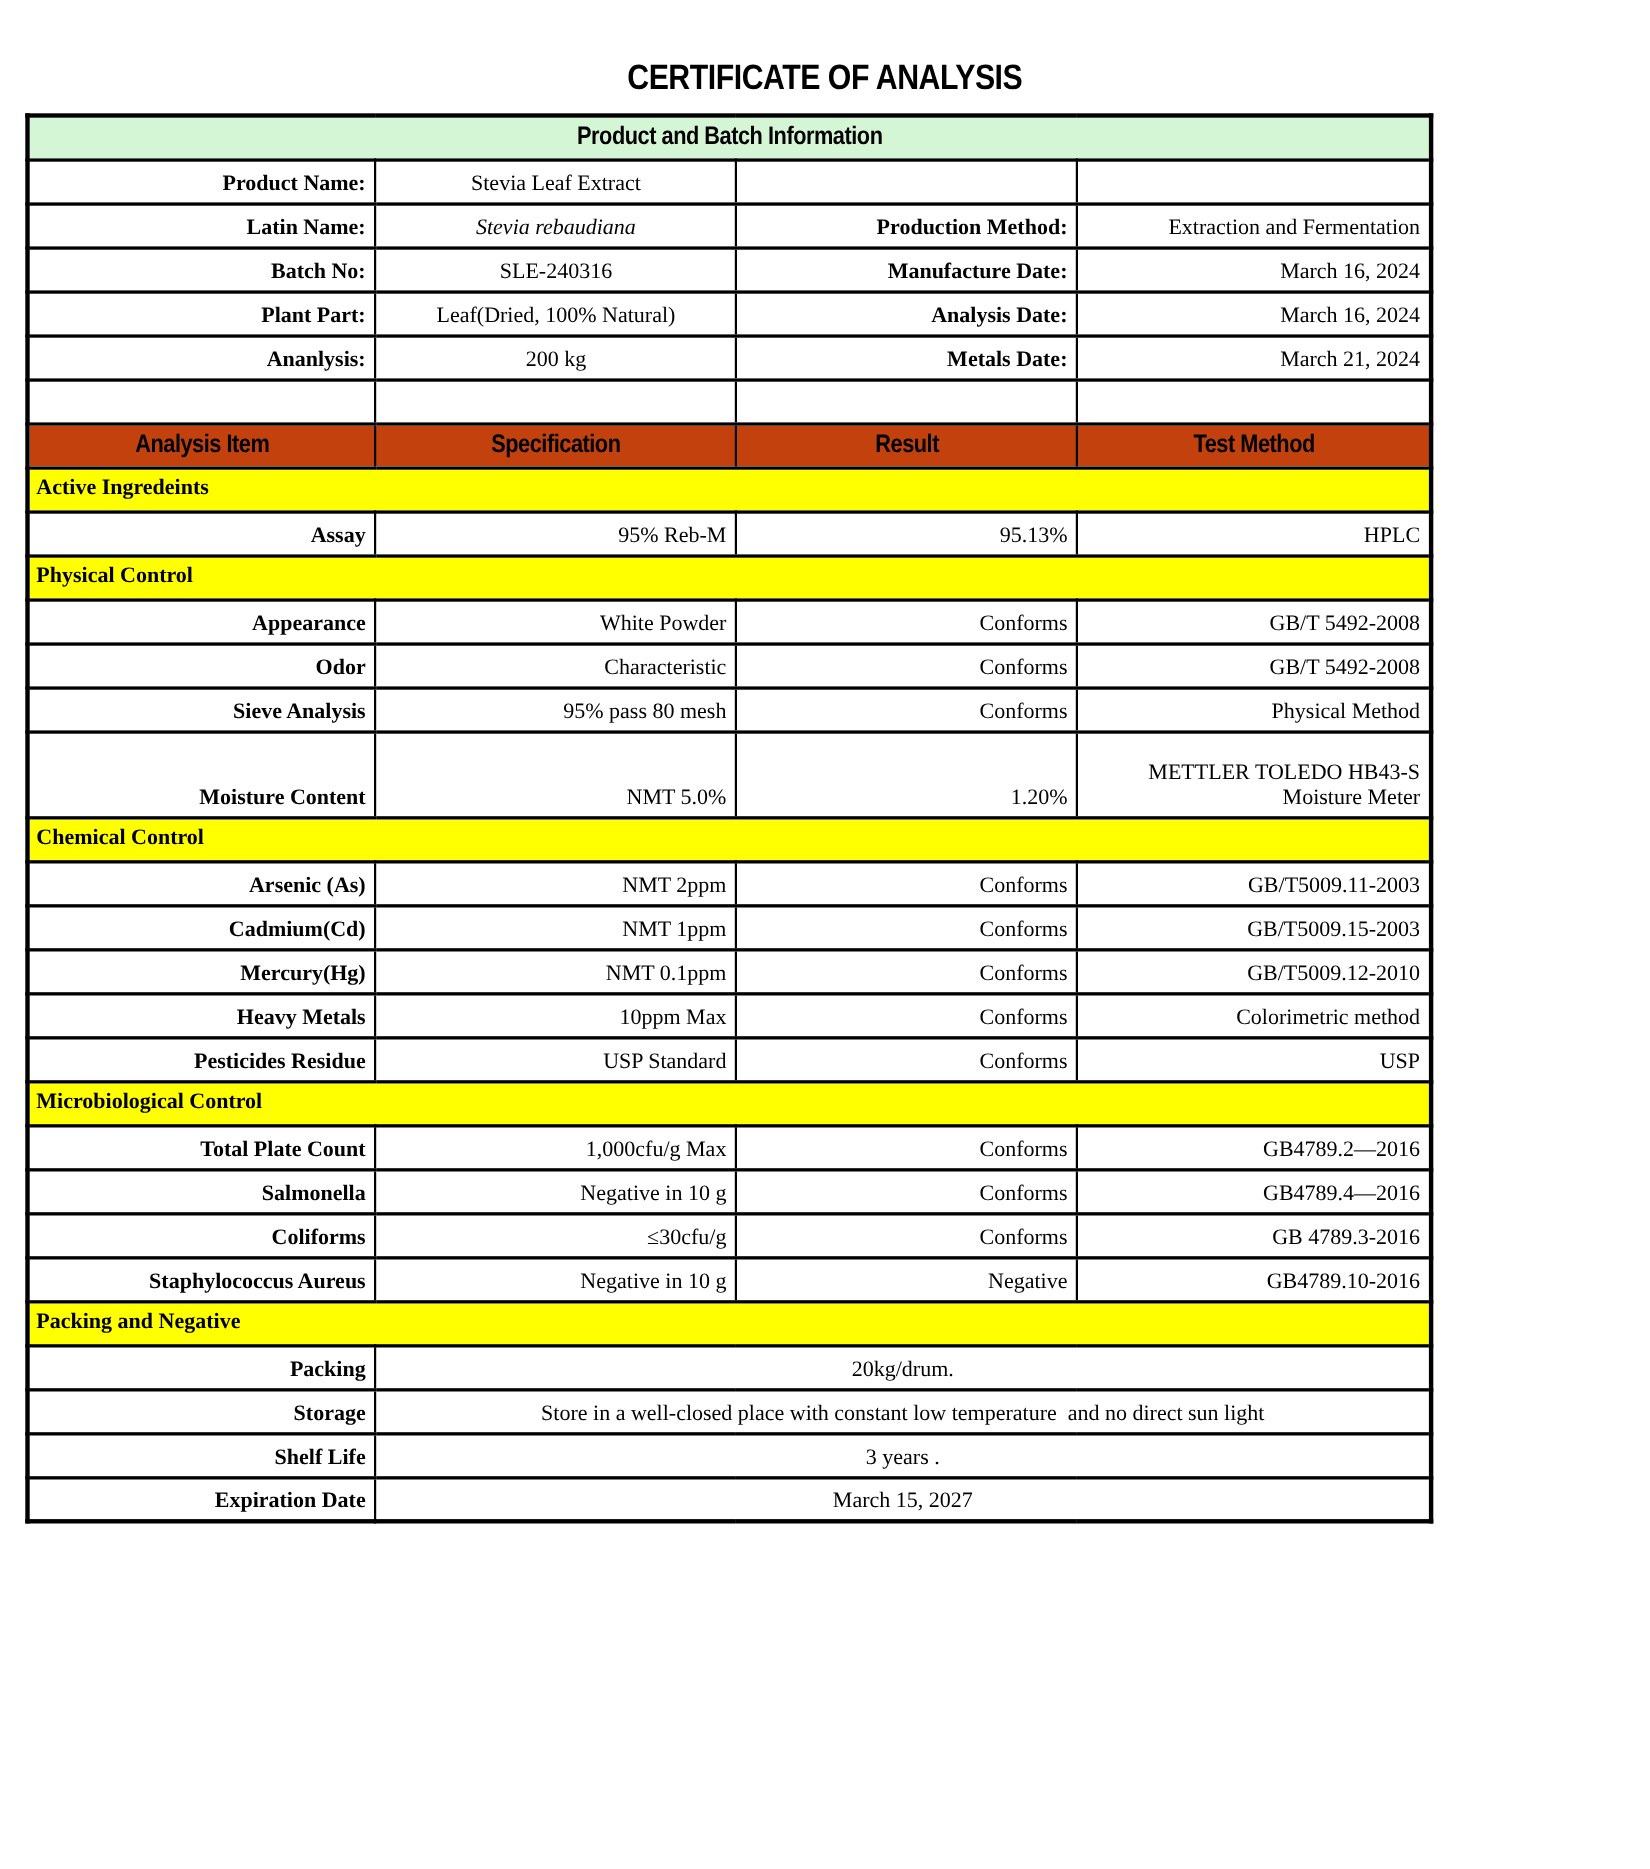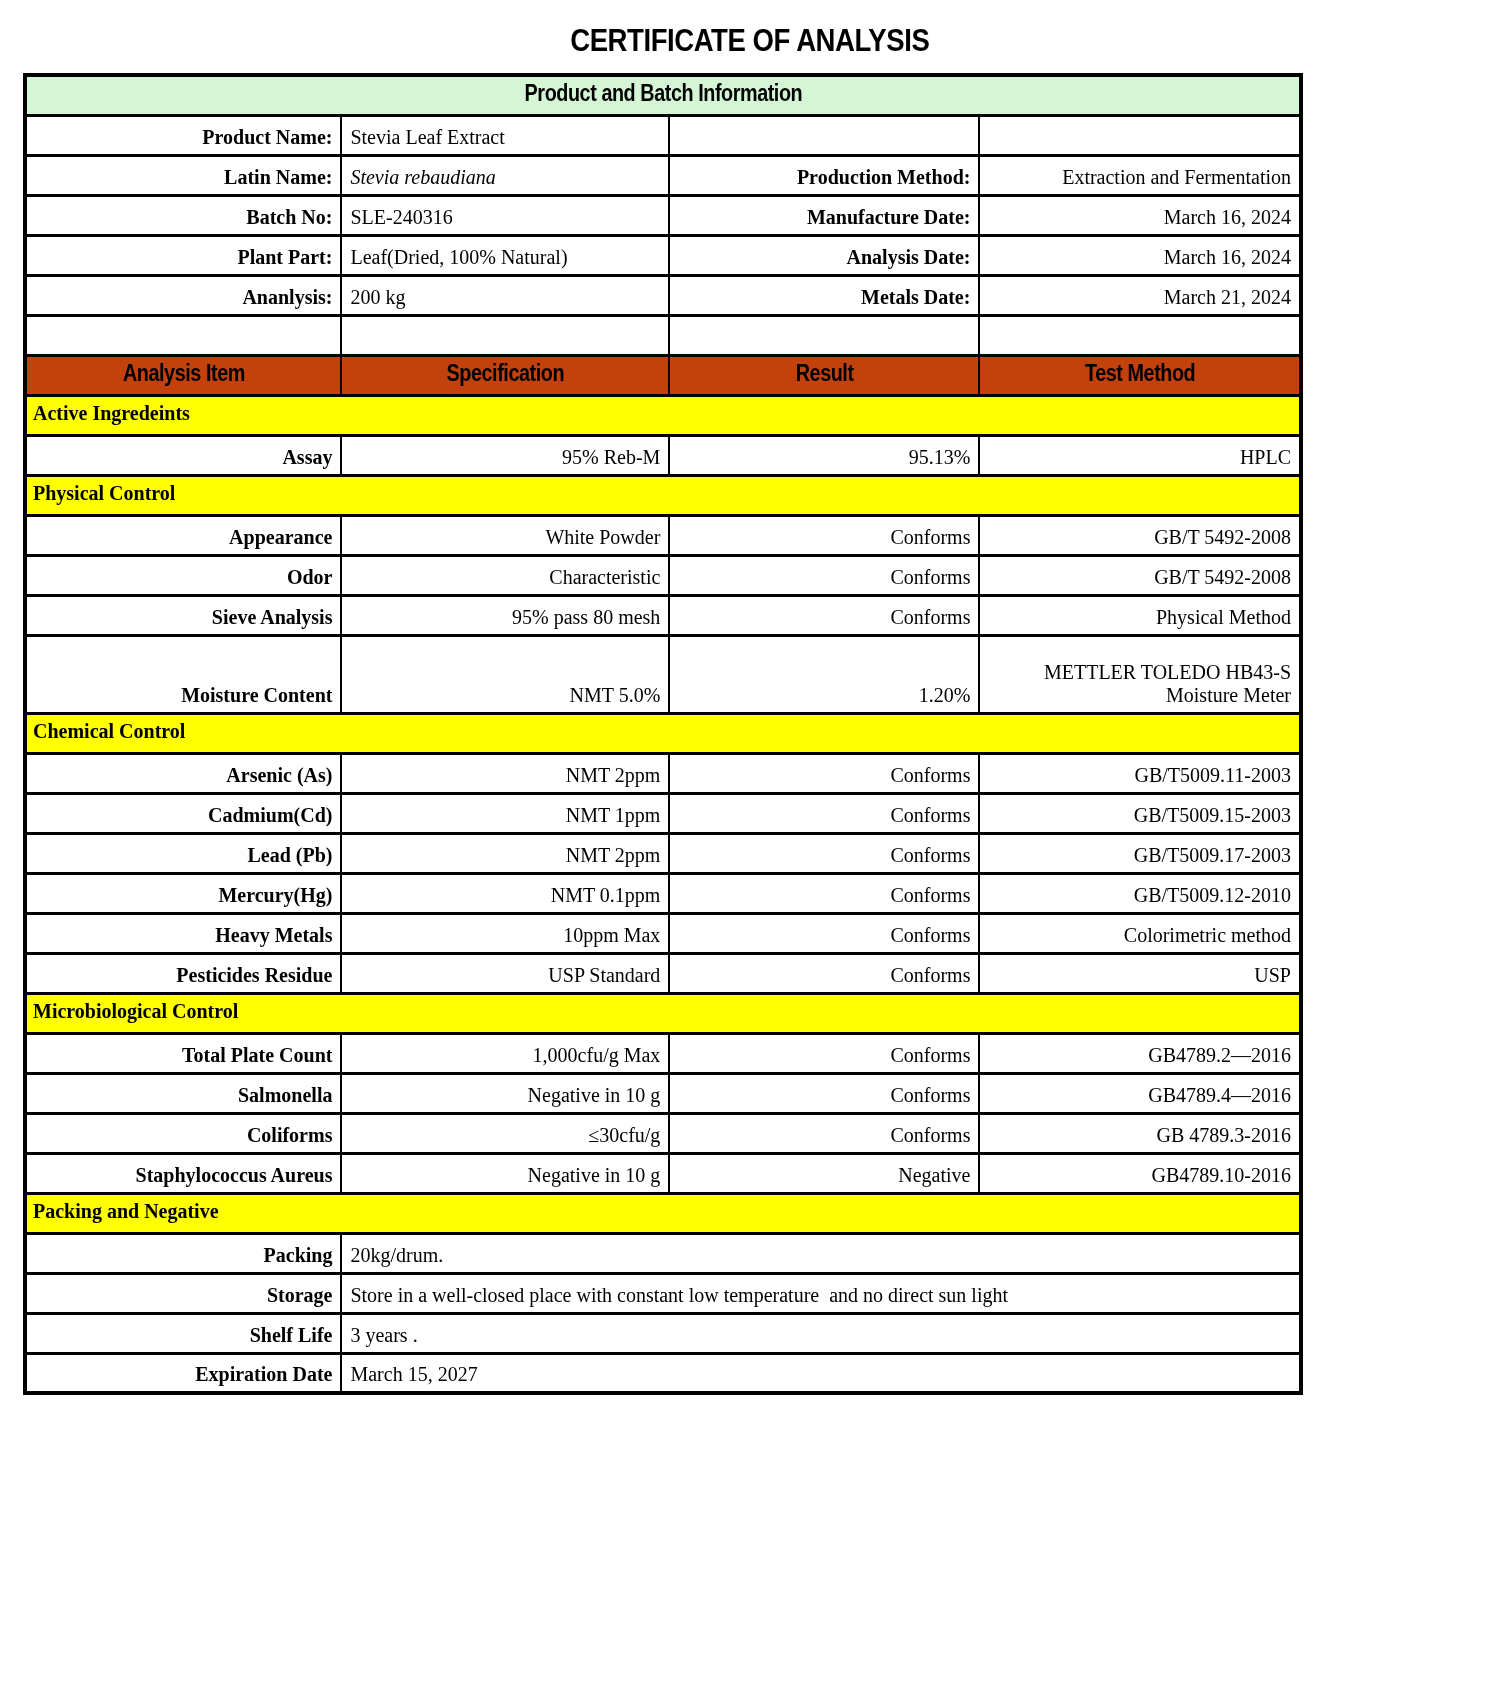--- a/index.html
+++ b/index.html
@@ -1,21 +1,21 @@
 <!DOCTYPE html>
 <html><head>
 <meta charset="utf-8">
 <style>
   html,body{margin:0;padding:0;background:#fff;}
   .page{
     width:1500px;height:1699px;background:#ffffff;position:relative;
     font-family:"Liberation Serif", serif;color:#000;
   }
   .title{
-    padding-top:22px;margin-bottom:14px;text-align:center;
+    padding-top:52px;margin-bottom:14px;text-align:center;
   }
   .cond{
     display:inline-block;transform:scaleX(0.86);transform-origin:center;
     font-family:"Liberation Sans", sans-serif;font-weight:bold;letter-spacing:-0.5px;
   }
   .title .cond{font-size:32px;}
   table.coa{
     border-collapse:collapse;table-layout:fixed;
     width:1280px;margin-left:23px;
     border:4px solid #000;
@@ -31,21 +31,21 @@
   }
   td.banner .cond, td.colhead .cond{font-size:23px;}
   td.colhead{
     background:#c2410c;text-align:center;vertical-align:middle;
   }
   td.section{
     background:#ffff00;font-weight:bold;font-size:20px;text-align:left;
     vertical-align:middle;padding-left:6px;
   }
   td.label{font-weight:bold;text-align:right;}
-  td.value{text-align:left;white-space:pre-wrap;font-family:Liberation Serif, serif;}
+  td.value{text-align:center;white-space:pre-wrap;font-family:Liberation Serif, serif;}
   td.num{text-align:right;}
   td.italic{font-style:italic;}
   tr.tall td{height:78px;}
 </style>
 </head>
 <body>
 
 <div class="page">
 
   <div class="title">
@@ -157,26 +157,20 @@
       <td class="num">Conforms</td>
       <td class="num">GB/T5009.11-2003</td>
     </tr>
     <tr>
       <td class="label">Cadmium(Cd)</td>
       <td class="num">NMT 1ppm</td>
       <td class="num">Conforms</td>
       <td class="num">GB/T5009.15-2003</td>
     </tr>
     <tr>
-      <td class="label">Lead (Pb)</td>
-      <td class="num">NMT 2ppm</td>
-      <td class="num">Conforms</td>
-      <td class="num">GB/T5009.17-2003</td>
-    </tr>
-    <tr>
       <td class="label">Mercury(Hg)</td>
       <td class="num">NMT 0.1ppm</td>
       <td class="num">Conforms</td>
       <td class="num">GB/T5009.12-2010</td>
     </tr>
     <tr>
       <td class="label">Heavy Metals</td>
       <td class="num">10ppm Max</td>
       <td class="num">Conforms</td>
       <td class="num">Colorimetric method</td>

